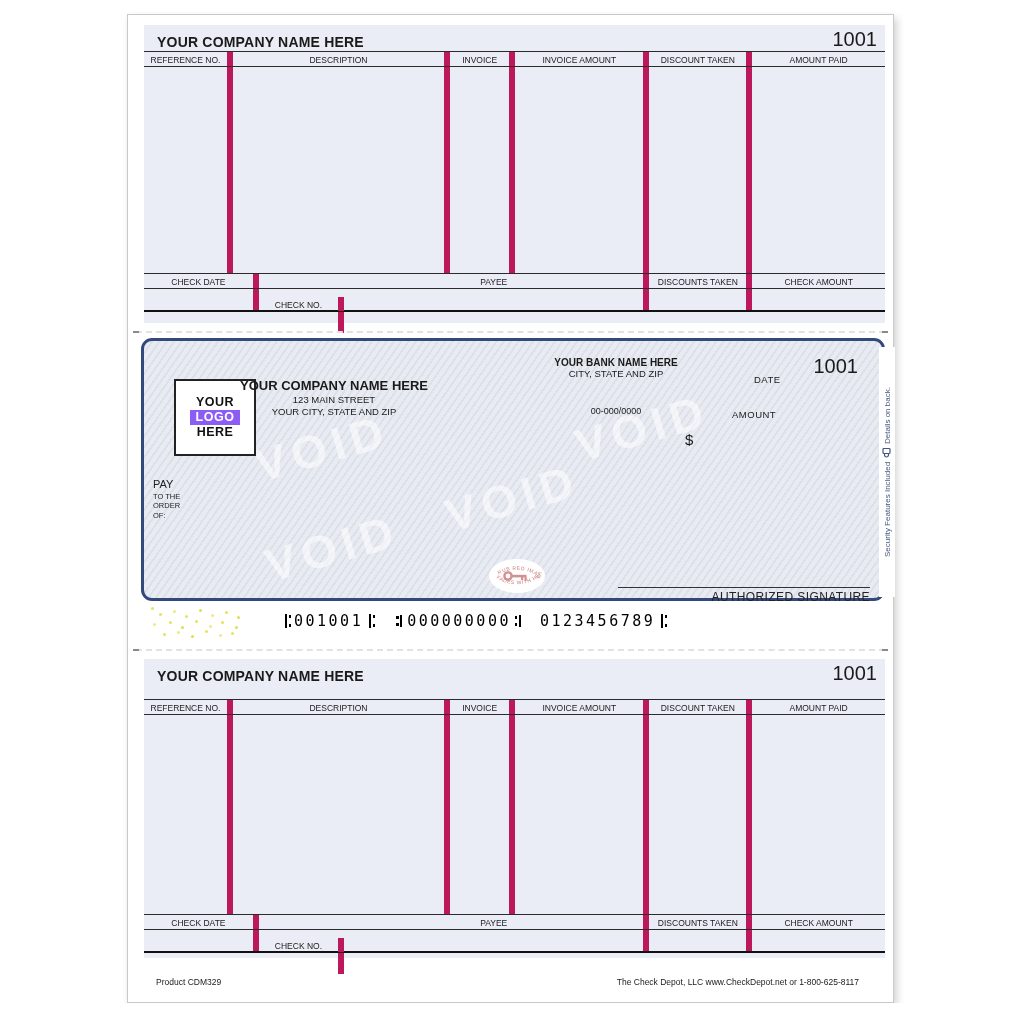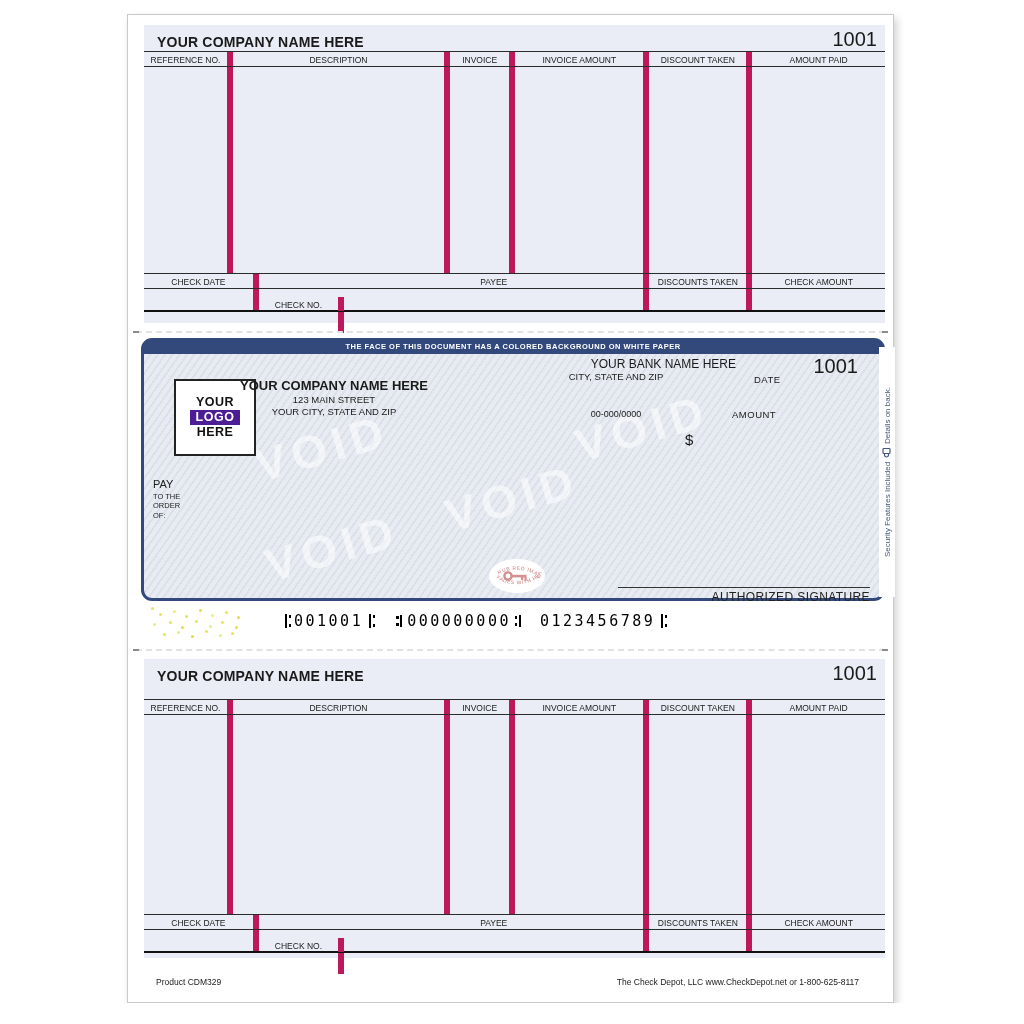--- a/index.html
+++ b/index.html
@@ -41,30 +41,30 @@
            background-image:repeating-linear-gradient(125deg, rgba(170,181,203,.20) 0 2px, transparent 2px 6px); }
   .banner { position:absolute; left:-1px; right:-1px; top:-1px; height:14px; background:#33497c;
             border-radius:8px 8px 0 0; text-align:center; color:#fff; font-size:7.5px; font-weight:bold;
             letter-spacing:.5px; line-height:14px; }
   .wm { position:absolute; font-size:46px; font-weight:bold; letter-spacing:6px;
         color:rgba(255,255,255,0.55); transform:rotate(-16deg); pointer-events:none; }
   .wm1{ left:110px; top:80px; } .wm2{ left:300px; top:130px; } .wm3{ left:120px; top:180px; } .wm4{ left:430px; top:60px; }
 
   .chk-number { position:absolute; right:24px; top:14px; font-size:20px; }
   .bank { position:absolute; left:352px; top:16px; width:240px; text-align:center; }
-  .bank-name { font-size:12px; font-weight:normal;text-align:right; }
+  .bank-name { font-size:10px; font-weight:bold; }
   .bank-addr { font-size:9.5px; }
   .bank-fraction { font-size:9px; margin-top:27px; }
   .lbl-date { position:absolute; left:610px; top:33px; font-size:9.5px; letter-spacing:.5px; }
   .lbl-amount { position:absolute; left:588px; top:68px; font-size:9.5px; letter-spacing:.5px; }
   .lbl-dollar { position:absolute; left:541px; top:90px; font-size:15px; }
 
   .logo-box { position:absolute; left:30px; top:38px; width:82px; border:2px solid #222; background:#fff; padding:14px; }
   .logo-row { font-size:12.5px; font-weight:bold; text-align:center; letter-spacing:.5px; line-height:15px; background:#fff; color:#111; }
-  .logo-row.inverse { background:#4c1d95; color:#fff; }
+  .logo-row.inverse { background:#8b5cf6; color:#fff; }
 
   .company { position:absolute; left:92px; top:37px; width:196px; text-align:center; }
   .company-name { font-size:13px; font-weight:bold; white-space:nowrap; }
   .company-addr { font-size:9.5px; margin-top:1px; }
 
   .payto { position:absolute; left:9px; top:137px; line-height:1.25; color:#222; }
   .payto .big { font-size:11px; }
   .payto .small { font-size:7.5px; }
 
   .seal { position:absolute; left:342px; top:214px; }
@@ -137,21 +137,20 @@
         <div class="td blank f2"></div>
         <div class="td blank f3"></div>
         <div class="td blank f4"></div>
       </div>
     </div>
   </div>
 
   <div class="perf perf-1"></div>
 
   <div class="check">
-    <div class="banner">THE FACE OF THIS DOCUMENT HAS A COLORED BACKGROUND ON WHITE PAPER</div>
 
     <span class="wm wm1">VOID</span>
     <span class="wm wm2">VOID</span>
     <span class="wm wm3">VOID</span>
     <span class="wm wm4">VOID</span>
 
     <div class="chk-number">1001</div>
 
     <div class="logo-box">
       <div class="logo-row">YOUR</div>

